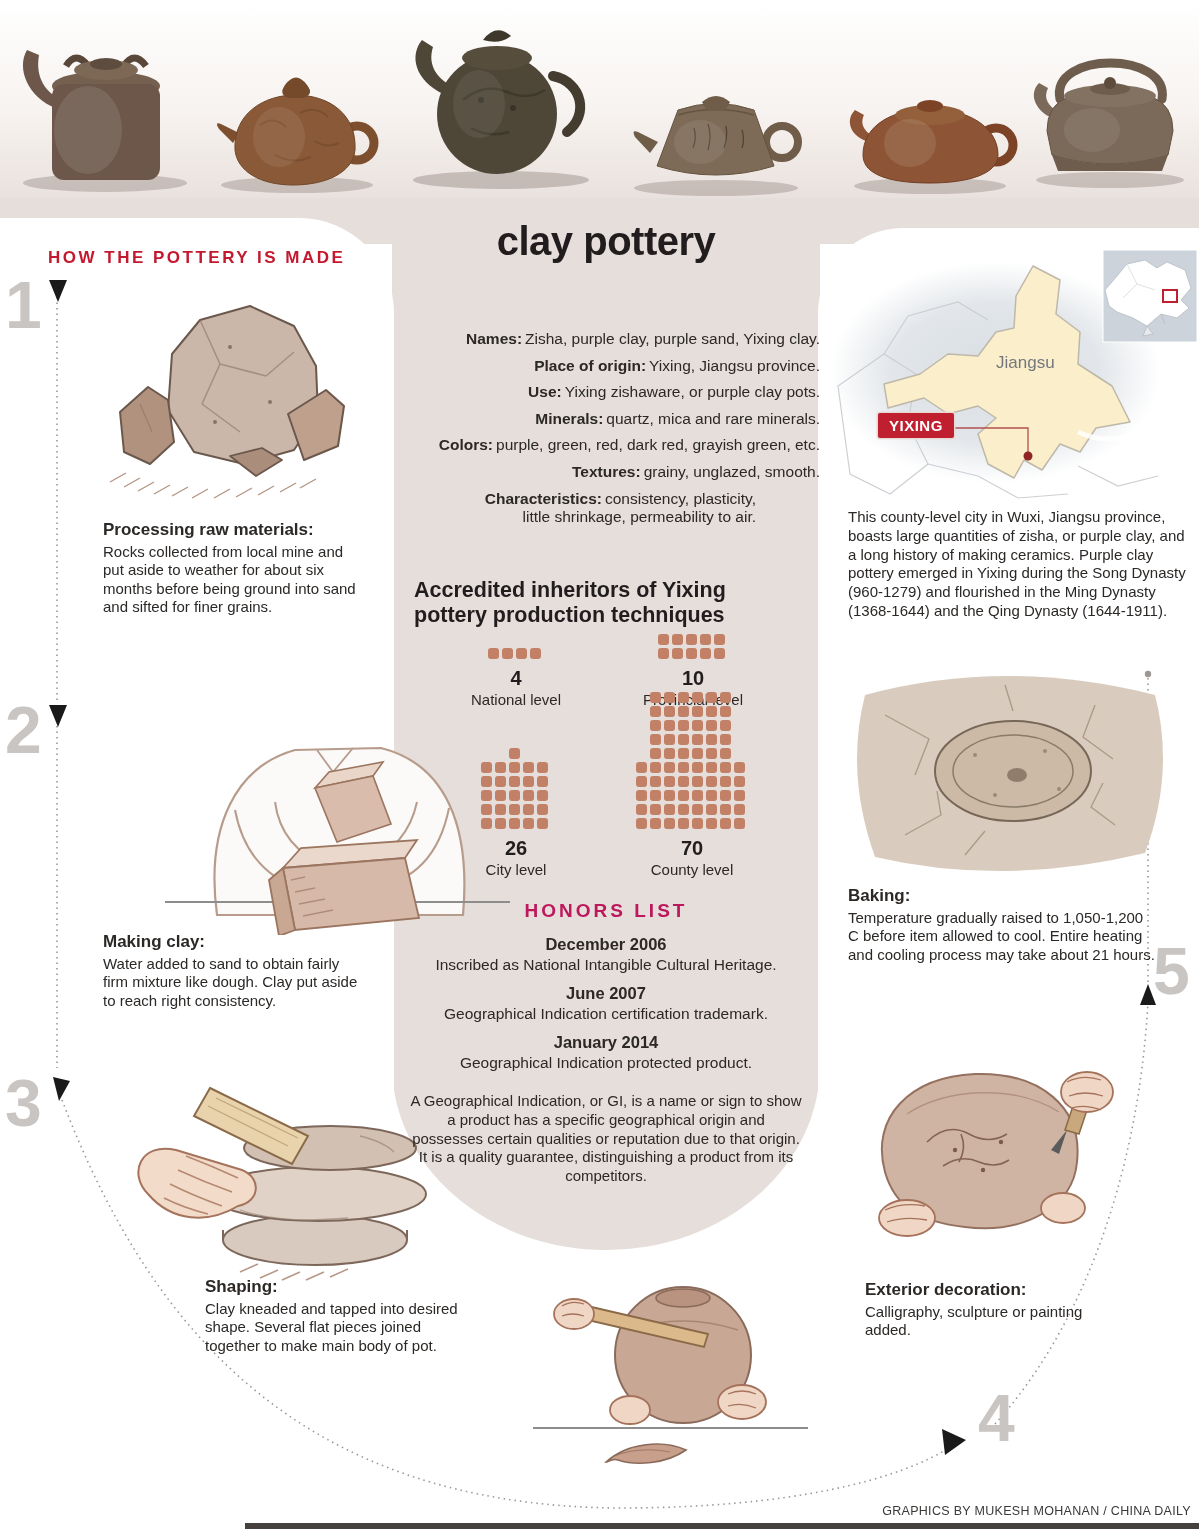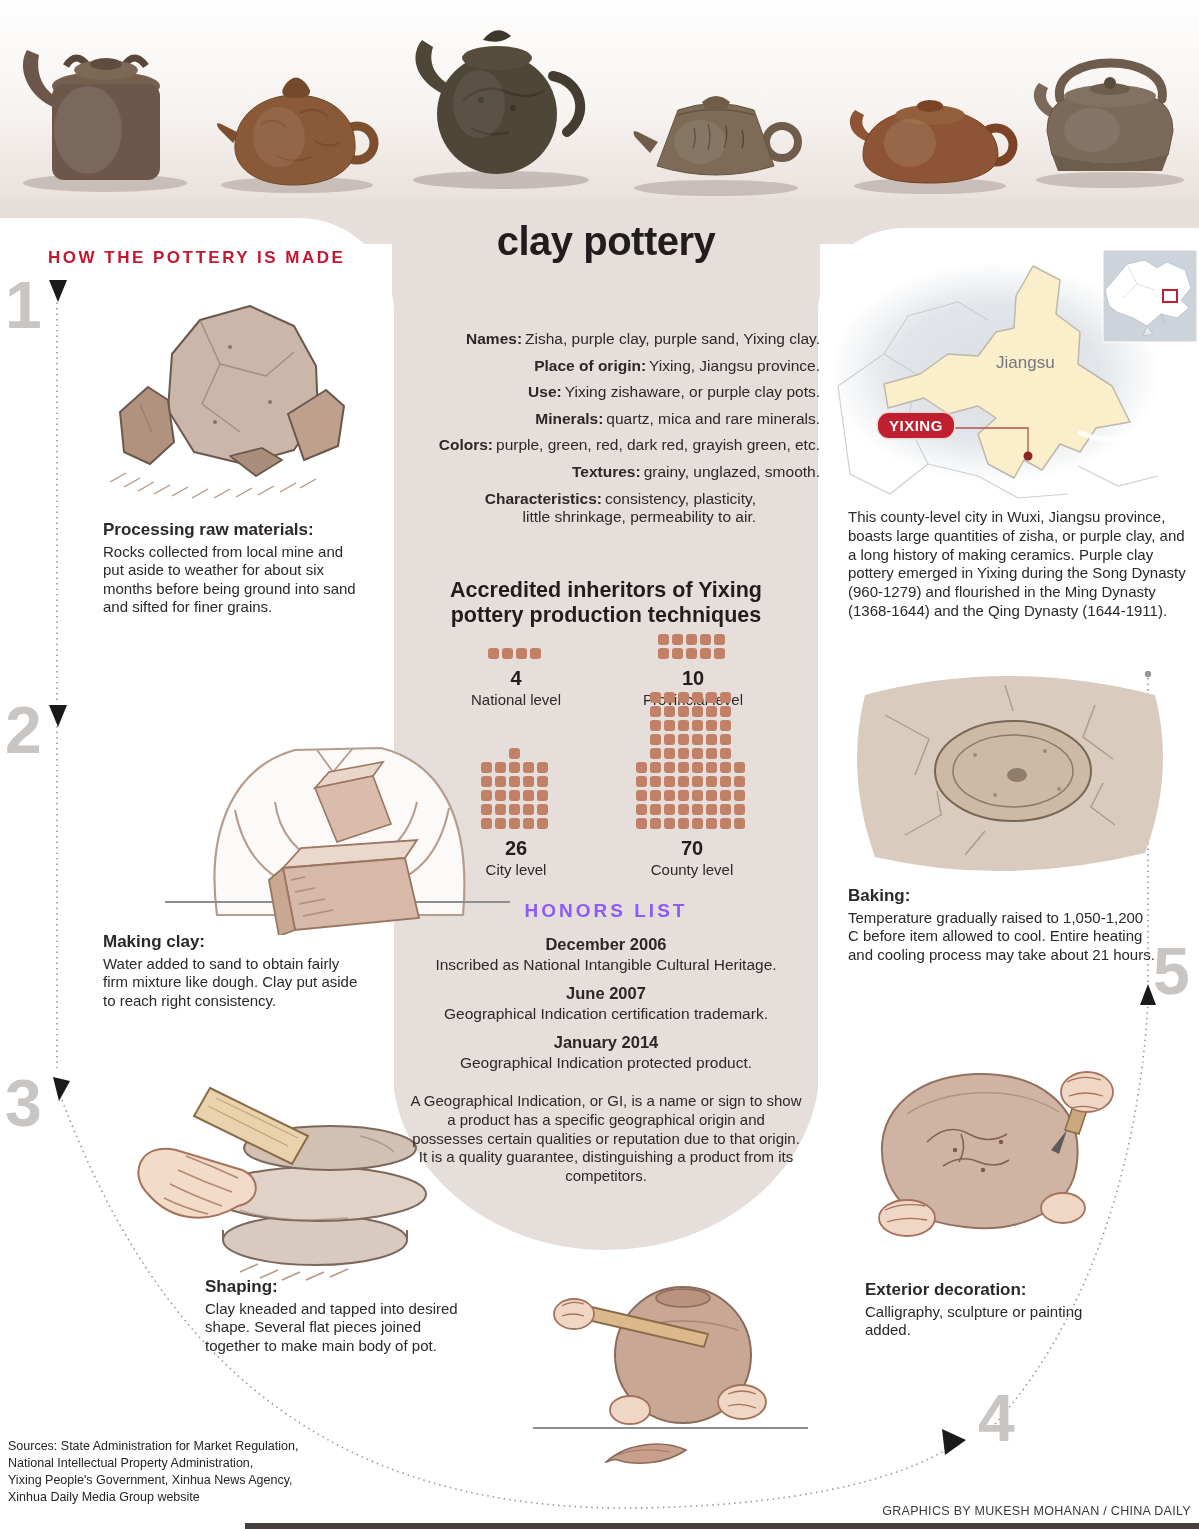--- a/index.html
+++ b/index.html
@@ -18,40 +18,40 @@
   .map-blob{position:absolute;left:828px;top:238px;width:371px;height:280px;
       background:radial-gradient(ellipse 62% 55% at 45% 48%, #d9dee3 0%, #e2e6ea 45%, rgba(226,230,234,0) 72%);}
   .bottom-strip{position:absolute;left:245px;right:0;bottom:0;height:6px;background:#45403e;}
   
   .red-heading{position:absolute;color:#c4182f;font-weight:bold;font-size:17px;letter-spacing:2.5px;}
   .big-title{position:absolute;left:392px;top:220px;width:428px;text-align:center;
       font-weight:bold;font-size:40px;line-height:1.07;color:#211d1e;letter-spacing:-0.5px;}
   .facts{position:absolute;left:392px;top:330px;width:428px;text-align:right;font-size:15.5px;line-height:1.2;}
   .fact{margin-bottom:8px;}
   .fact b{margin-right:3px;}
-  .inherit-heading{position:absolute;left:414px;top:578px;width:384px;text-align:center;
+  .inherit-heading{position:absolute;left:414px;top:578px;width:384px;
       font-weight:bold;font-size:21.5px;line-height:1.15;color:#211d1e;}
   .matrix-block{position:absolute;display:flex;flex-direction:column;align-items:center;}
   .dots-area{display:flex;flex-direction:column;justify-content:flex-end;align-items:flex-start;}
   .dotrow{display:flex;margin-bottom:3px;}
   .dot{width:11px;height:11px;border-radius:3px;background:#c28066;margin-right:3px;}
   .matrix-num{font-weight:bold;font-size:20px;margin-top:5px;color:#211d1e;}
   .matrix-label{font-size:15px;margin-top:1px;}
   .honors-heading{position:absolute;left:392px;top:900px;width:428px;text-align:center;
-      color:#8b5cf6;font-weight:bold;font-size:19px;letter-spacing:3px;}
+      color:#be185d;font-weight:bold;font-size:19px;letter-spacing:3px;}
   .honors{position:absolute;left:392px;top:934px;width:428px;text-align:center;font-size:15.5px;line-height:1.25;}
   .honor-entry{margin-bottom:9px;}
   .honor-date{font-weight:bold;font-size:16.5px;}
   .gi-note{position:absolute;left:410px;top:1092px;width:392px;text-align:center;font-size:15px;line-height:1.25;}
   .step-text{position:absolute;font-size:15px;line-height:1.23;}
   .step-text b{display:block;font-size:17px;margin-bottom:2px;}
   .num{position:absolute;font-weight:bold;font-size:66px;line-height:1;color:#c8c5c3;}
   .body-par{position:absolute;font-size:15px;line-height:1.25;}
   .jiangsu-badge{position:absolute;left:878px;top:413px;background:#c01f30;color:#fff;font-weight:bold;
-      font-size:15px;letter-spacing:0.5px;padding:4px 11px;border-radius:11px;box-shadow:0 0 0 1.5px #e8d9d6;}
+      font-size:15px;letter-spacing:0.5px;padding:4px 11px;border-radius:2px;box-shadow:0 0 0 1.5px #e8d9d6;}
   .sources{position:absolute;left:8px;top:1438px;font-size:12.5px;line-height:1.35;color:#262423;}
   .credit{position:absolute;right:8px;top:1504px;font-size:12.5px;letter-spacing:0.3px;color:#3b3937;}
   svg{position:absolute;}
   .overlay{left:0;top:0;pointer-events:none;}
 </style>
 </head>
 <body>
 
 <div id="page">
 
@@ -482,22 +482,16 @@
     <ellipse cx="92" cy="196" rx="28" ry="18" fill="#f0d6c4" stroke="#a5735c" stroke-width="1.8"></ellipse>
     <path d="M70,188 q18,-8 40,-4 M72,200 q18,-6 40,-2" stroke="#a5735c" stroke-width="1.3" fill="none"></path>
     <ellipse cx="248" cy="186" rx="22" ry="15" fill="#f0d6c4" stroke="#a5735c" stroke-width="1.8"></ellipse>
   </svg>
   <div class="step-text" style="left:865px;top:1280px;width:250px;">
     <b>Exterior decoration:</b>
     <span>Calligraphy, sculpture or painting added.</span>
   </div>
   <div class="num" style="left:978px;top:1385px;">4</div>
 
-  <div class="sources">
-    <div>Sources: State Administration for Market Regulation,</div>
-    <div>National Intellectual Property Administration,</div>
-    <div>Yixing People's Government, Xinhua News Agency,</div>
-    <div>Xinhua Daily Media Group website</div>
-  </div>
   <div class="credit">GRAPHICS BY MUKESH MOHANAN / CHINA DAILY</div>
   <div class="bottom-strip"></div>
 
 </div>
 
 </body></html>

